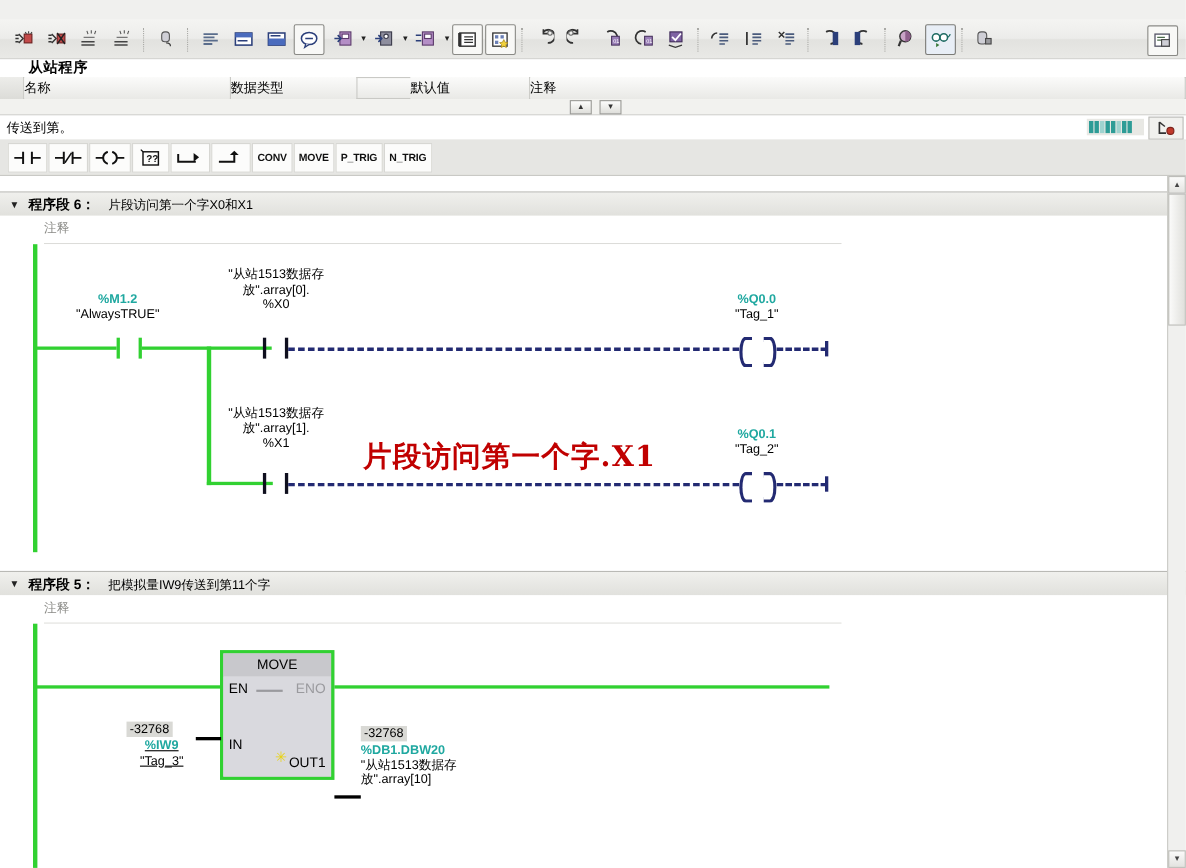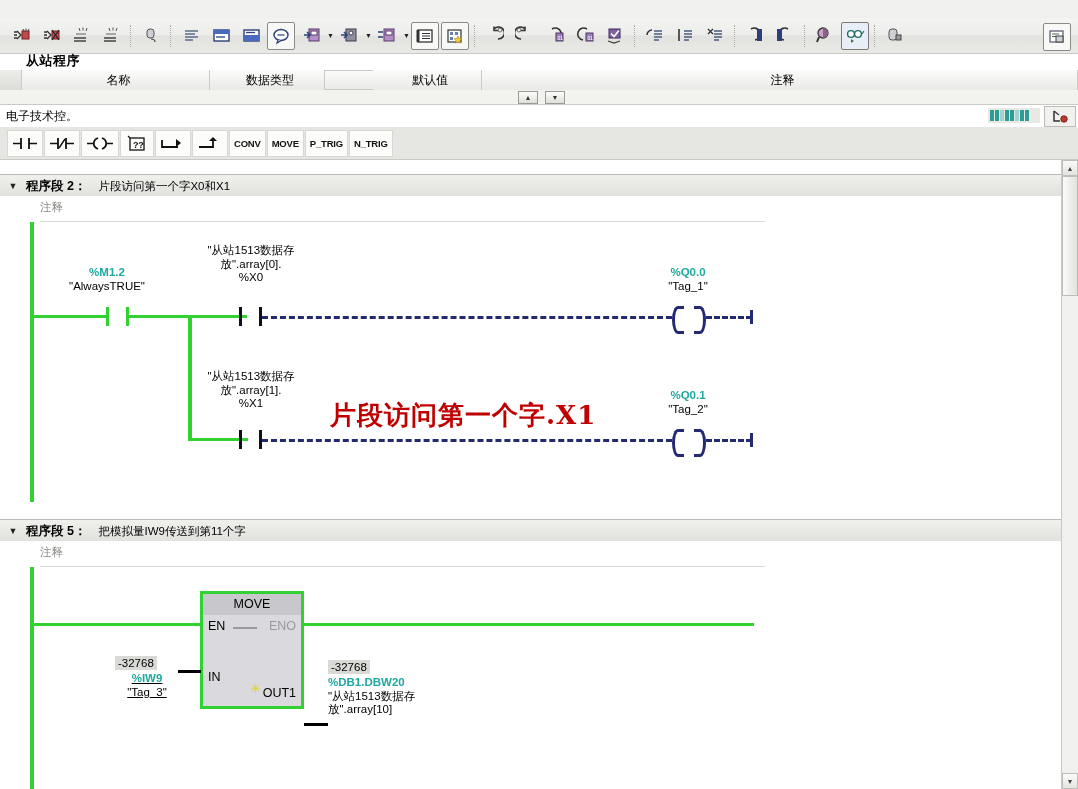--- a/index.html
+++ b/index.html
@@ -43,23 +43,22 @@
 
   
   .iftable{
     position:absolute;left:0;top:70px;width:1078px;height:20px;
     background:linear-gradient(to bottom,#fbfbfa,#eaeae7);
     border-top:1px solid #c9c9c5;border-bottom:1px solid #c9c9c5;
     display:flex;align-items:center;box-sizing:border-box;
   }
   .ifcell{
     height:20px;line-height:20px;font-size:12px;color:#000;
-    border-right:1px solid #c9c9c5;box-sizing:border-box;padding-left:6px;
+    border-right:1px solid #c9c9c5;box-sizing:border-box;
     background:linear-gradient(to bottom,#fbfbfa,#e9e9e6);
-    text-align:center;
   }
   .ifspacer{width:22px;border-right:1px solid #c9c9c5;height:20px;
     background:linear-gradient(to bottom,#ededea,#dcdcd8);}
   .iftail{flex:1;height:20px;background:linear-gradient(to bottom,#fbfbfa,#e9e9e6);}
 
   .ifrow2{
     position:absolute;left:0;top:90px;width:1078px;height:14px;
     background:#f2f2ef;border-bottom:1px solid #c9c9c5;
   }
   .ifrow2 .sc{
@@ -451,21 +450,21 @@
     <div class="ifcell" style="width:620px;">注释</div>
     <div class="iftail"></div>
   </div>
 
   <div class="ifrow2">
     <div class="sc" style="left:518px;">▲</div>
     <div class="sc" style="left:545px;">▼</div>
   </div>
 
   <div class="condbar">
-    <span class="txt">电子技术控。</span>
+    <span class="txt">传送到第。</span>
     <div class="ledblock">
       <i></i>
       <i></i>
       <i class="pale"></i>
       <i></i>
       <i></i>
       <i class="pale"></i>
       <i></i>
       <i></i>
     </div>
@@ -519,21 +518,21 @@
       </svg>
     </div>
     <div class="ibtn">CONV</div>
     <div class="ibtn">MOVE</div>
     <div class="ibtn">P_TRIG</div>
     <div class="ibtn">N_TRIG</div>
   </div>
 
   <div class="nwhead" style="top:174px;">
     <span class="caret">▼</span>
-    <span class="nwtitle">程序段 2：</span>
+    <span class="nwtitle">程序段 6：</span>
     <span class="nwdesc">片段访问第一个字X0和X1</span>
   </div>
 
   <div class="nwcomment" style="top:196px;">
     <span class="ctxt">注释</span>
     <div class="cline"></div>
   </div>
 
   <div class="rungarea" style="top:222px;height:280px;">
 

